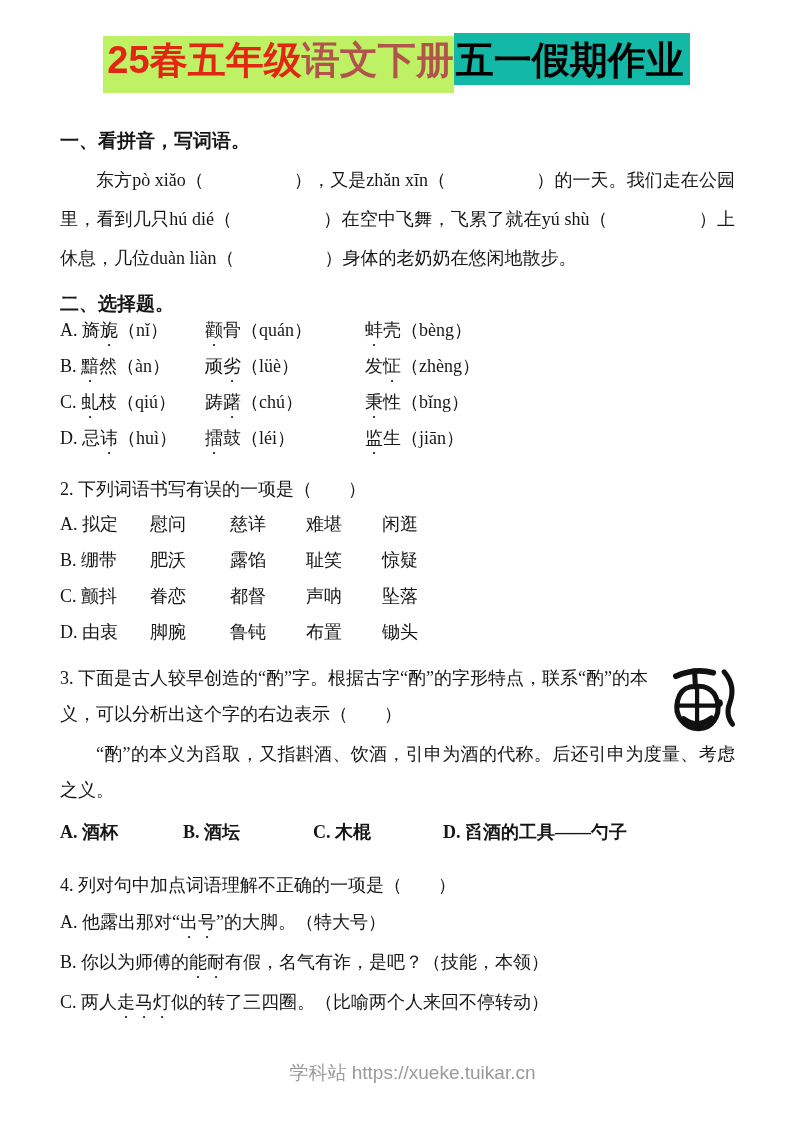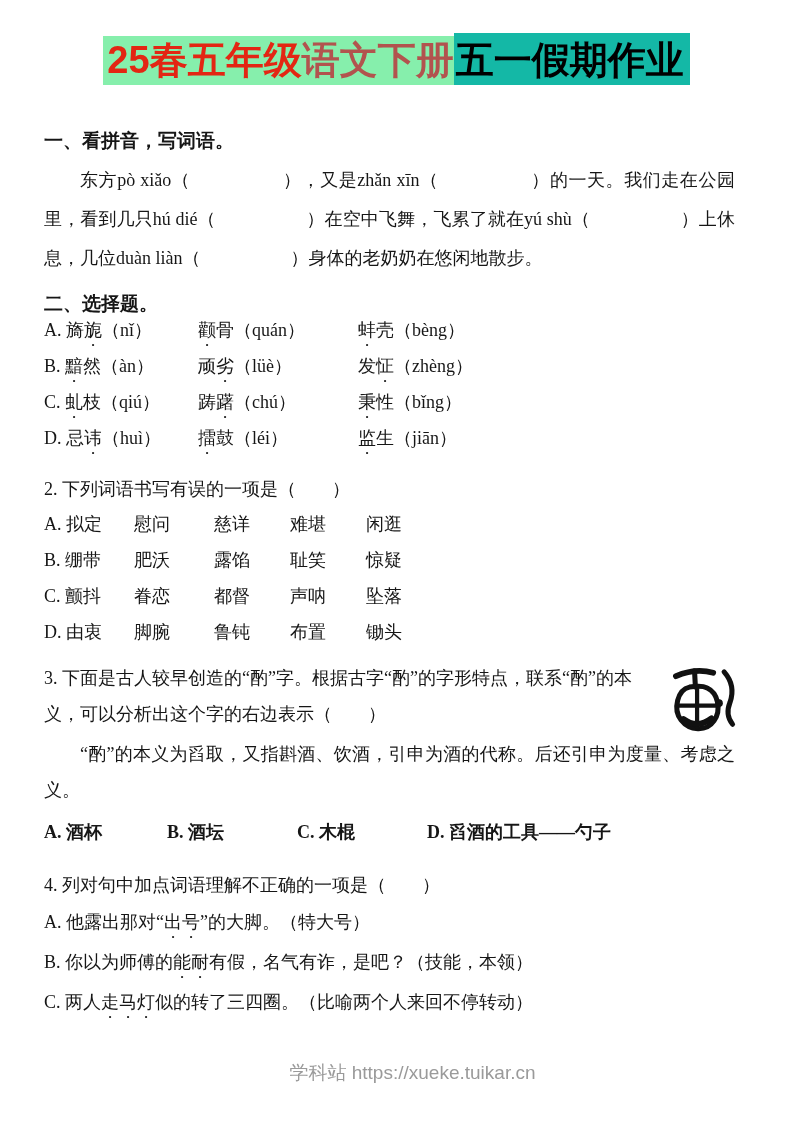--- a/index.html
+++ b/index.html
@@ -5,33 +5,33 @@
   html,body{margin:0;padding:0;background:#ffffff;}
   .page{
     position:relative;
     width:793px;height:1122px;
     background:#ffffff;
     color:#161616;
     font-family:"Liberation Serif","DejaVu Serif",serif;
     overflow:hidden;
     margin:0 auto;
   }
-  .content{padding:0 58px 0 44px;}
+  .content{padding:0 58px 0 60px;}
 
   
   .title-wrap{
     padding-top:36px;
     text-align:center;
     font-family:"Liberation Sans","DejaVu Sans",sans-serif;
     font-weight:bold;
     font-size:38px;
     line-height:1.28;
     white-space:nowrap;
   }
-  .title-left{background:#86efac;padding:3px 0 4px 4px;}
+  .title-left{background:#bef264;padding:3px 0 12px 4px;}
   .title-hi{color:#e32613;}
   .title-lo{color:#b2534e;}
   .title-right{background:#14b8a6;color:#000000;padding:6px 6px 4px 2px;}
 
   
   .sec-heading{
     margin:44px 0 0 0;
     font-size:19px;
     font-weight:bold;
     line-height:24px;
@@ -48,21 +48,21 @@
     font-size:18px;
     line-height:34px;
   }
   .opt-row{
     display:flex;
     align-items:center;
     height:36px;
     font-size:18px;
   }
   .q1-row .c1{width:145px;}
-  .q1-row .c2{width:160px;margin-left:9px;}
+  .q1-row .c2{width:160px;}
   .q2-row .c1{width:90px;}
   .q2-row .c2{width:80px;}
   .q2-row .c3{width:76px;}
   .q2-row .c4{width:76px;}
   .q3-block{position:relative;margin-top:4px;}
   .q3-stem{
     margin-top:10px;
     width:600px;
     font-size:18px;
     line-height:36px;

